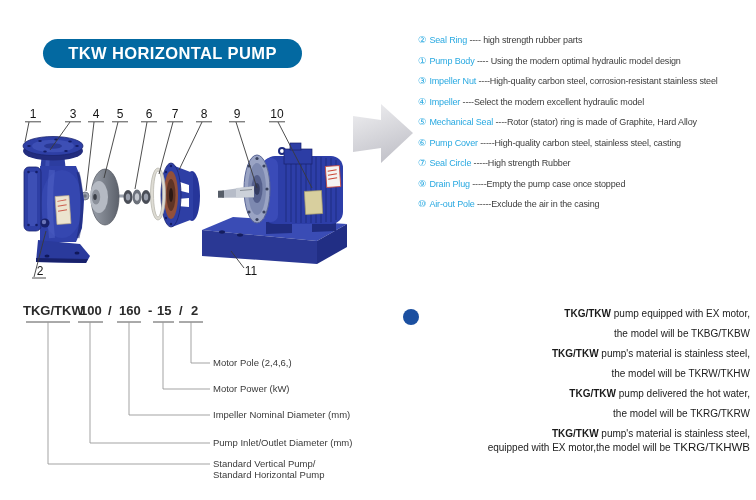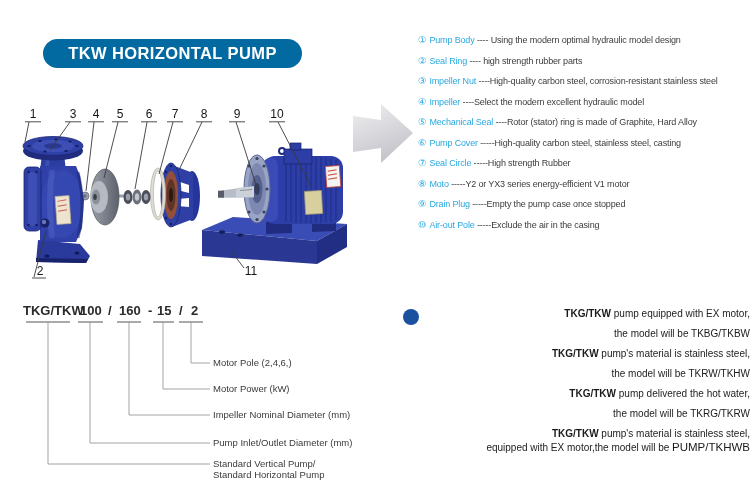--- a/index.html
+++ b/index.html
@@ -214,28 +214,27 @@
       <text class="callout" x="175" y="118">7</text>
       <text class="callout" x="204" y="118">8</text>
       <text class="callout" x="237" y="118">9</text>
       <text class="callout" x="277" y="118">10</text>
       <text class="callout" x="40" y="275">2</text>
       <text class="callout" x="251" y="275">11</text>
     </g>
   </svg>
 
   <div class="parts-list">
+    <div class="pl-item"><span class="num">②</span><span class="cyan">Seal Ring</span><span class="dark"> ---- high strength rubber parts</span></div>
     <div class="pl-item"><span class="num">①</span><span class="cyan">Pump Body</span><span class="dark"> ---- Using the modern optimal hydraulic model design</span></div>
-    <div class="pl-item"><span class="num">②</span><span class="cyan">Seal Ring</span><span class="dark"> ---- high strength rubber parts</span></div>
     <div class="pl-item"><span class="num">③</span><span class="cyan">Impeller Nut</span><span class="dark"> ----High-quality carbon steel, corrosion-resistant stainless steel</span></div>
     <div class="pl-item"><span class="num">④</span><span class="cyan">Impeller</span><span class="dark"> ----Select the modern excellent hydraulic model</span></div>
     <div class="pl-item"><span class="num">⑤</span><span class="cyan">Mechanical Seal</span><span class="dark"> ----Rotor (stator) ring is made of Graphite, Hard Alloy</span></div>
     <div class="pl-item"><span class="num">⑥</span><span class="cyan">Pump Cover</span><span class="dark"> -----High-quality carbon steel, stainless steel, casting</span></div>
     <div class="pl-item"><span class="num">⑦</span><span class="cyan">Seal Circle</span><span class="dark"> -----High strength Rubber</span></div>
-    <div class="pl-item"><span class="num">⑧</span><span class="cyan">Moto</span><span class="dark"> -----Y2 or YX3 series energy-efficient V1 motor</span></div>
     <div class="pl-item"><span class="num">⑨</span><span class="cyan">Drain Plug</span><span class="dark"> -----Empty the pump case once stopped</span></div>
     <div class="pl-item"><span class="num">⑩</span><span class="cyan">Air-out Pole</span><span class="dark"> -----Exclude the air in the casing</span></div>
   </div>
 
   <svg class="model-svg" width="420" height="200" viewBox="0 298 420 200">
     <g>
       <text class="seg" x="23" y="315">TKG/TKW</text>
       <text class="seg" x="80" y="315">100</text>
       <text class="seg" x="108" y="315">/</text>
       <text class="seg" x="119" y="315">160</text>
@@ -275,16 +274,16 @@
 
   <div class="bullet"></div>
   <div class="variants">
     <div class="v-line"><b>TKG/TKW</b><span> pump equipped with EX motor,</span><b class="model"></b></div>
     <div class="v-line"><b></b><span>the model will be </span><b class="model">TKBG/TKBW</b></div>
     <div class="v-line"><b>TKG/TKW</b><span> pump's material is stainless steel,</span><b class="model"></b></div>
     <div class="v-line"><b></b><span>the model will be </span><b class="model">TKRW/TKHW</b></div>
     <div class="v-line"><b>TKG/TKW</b><span> pump delivered the hot water,</span><b class="model"></b></div>
     <div class="v-line"><b></b><span>the model will be </span><b class="model">TKRG/TKRW</b></div>
     <div class="v-line"><b>TKG/TKW</b><span> pump's material is stainless steel,</span><b class="model"></b></div>
-    <div class="v-line"><b></b><span>equipped with EX motor,the model will be </span><b class="model">PUMP/TKHWB</b></div>
+    <div class="v-line"><b></b><span>equipped with EX motor,the model will be </span><b class="model">TKRG/TKHWB</b></div>
   </div>
 
 </div>
 
 </body></html>

